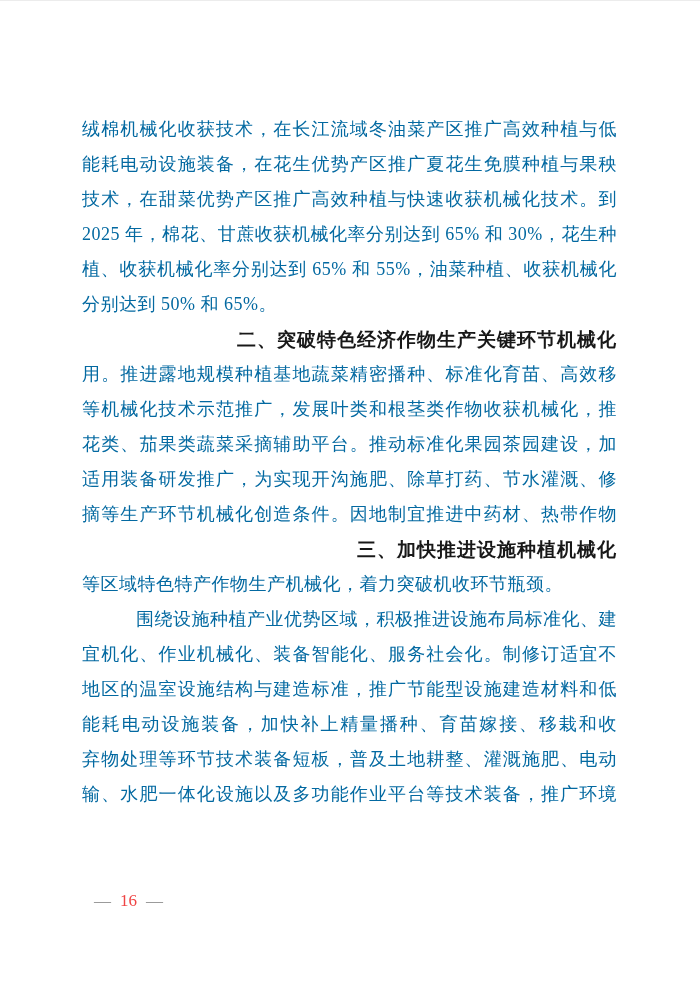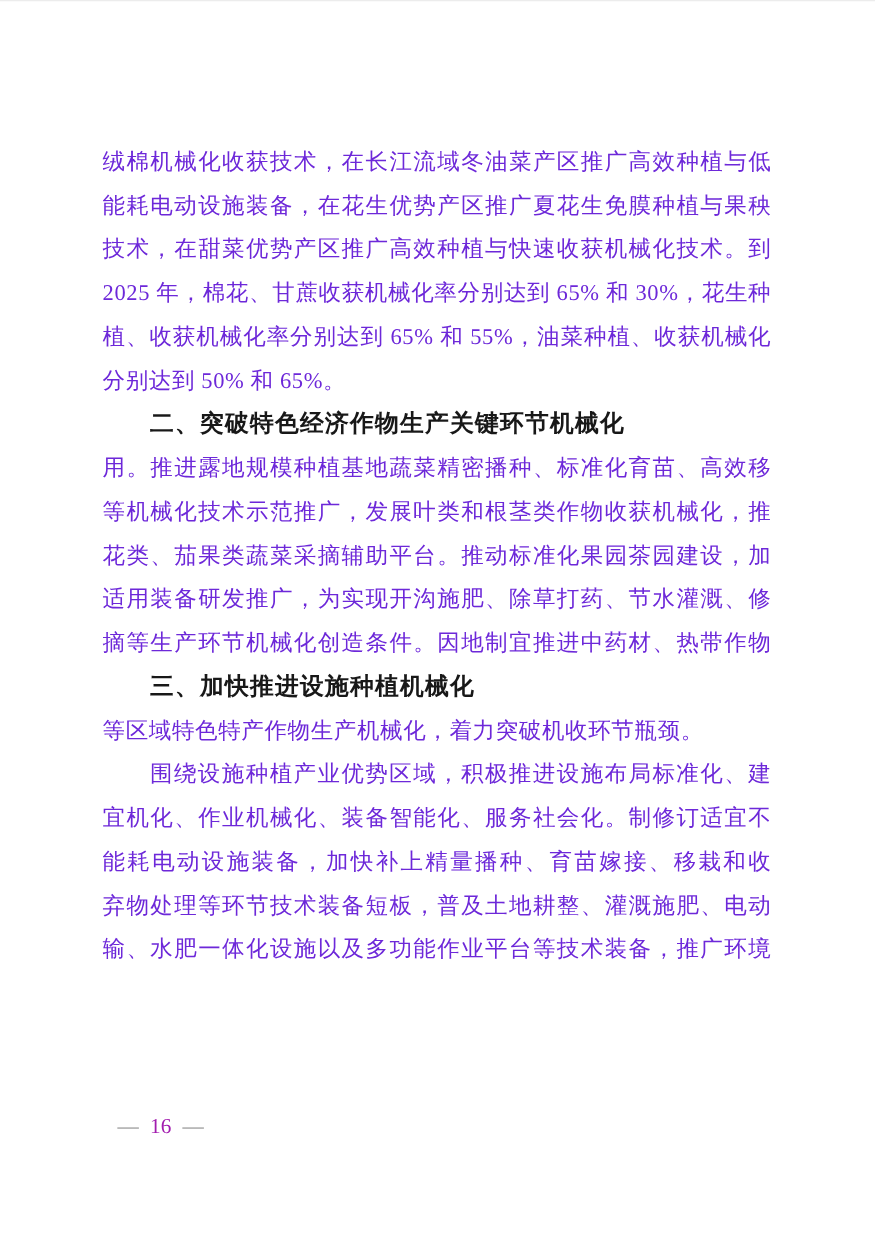--- a/index.html
+++ b/index.html
@@ -19,31 +19,32 @@
   .text-block {
     position: absolute;
     left: 82px;
     right: 83px;
     top: 111px;
   }
   .line {
     height: 35px;
     line-height: 35px;
     font-size: 18px;
-    color: #6d28d9;
+    color: #0369a1;
     letter-spacing: 0.5px;
     overflow: hidden;
   }
   .line.justify {
     text-align: justify;
     text-align-last: justify;
     text-justify: inter-character;
   }
   .line.indent {
     padding-left: 38px;
+    text-align: right;
   }
   .line.heading {
     font-family: "Liberation Sans", "DejaVu Sans", sans-serif;
     font-weight: 700;
     font-size: 19px;
     color: #181818;
     letter-spacing: 1px;
   }
   .footer {
     position: absolute;
@@ -53,21 +54,21 @@
     align-items: center;
     gap: 9px;
     font-size: 17px;
     line-height: 24px;
   }
   .footer .dash {
     color: #8a8a8a;
     letter-spacing: 0;
   }
   .footer .num {
-    color: #a21caf;
+    color: #ef4444;
   }
 </style>
 </head>
 <body>
 
 <div class="page">
 
   <div class="text-block">
       <div class="line justify">绒棉机械化收获技术，在长江流域冬油菜产区推广高效种植与低</div>
       <div class="line justify">能耗电动设施装备，在花生优势产区推广夏花生免膜种植与果秧</div>
@@ -78,20 +79,21 @@
       <div class="line indent heading">二、突破特色经济作物生产关键环节机械化</div>
       <div class="line justify">用。推进露地规模种植基地蔬菜精密播种、标准化育苗、高效移栽</div>
       <div class="line justify">等机械化技术示范推广，发展叶类和根茎类作物收获机械化，推广</div>
       <div class="line justify">花类、茄果类蔬菜采摘辅助平台。推动标准化果园茶园建设，加快</div>
       <div class="line justify">适用装备研发推广，为实现开沟施肥、除草打药、节水灌溉、修剪采</div>
       <div class="line justify">摘等生产环节机械化创造条件。因地制宜推进中药材、热带作物</div>
       <div class="line indent heading">三、加快推进设施种植机械化</div>
       <div class="line">等区域特色特产作物生产机械化，着力突破机收环节瓶颈。</div>
       <div class="line justify indent">围绕设施种植产业优势区域，积极推进设施布局标准化、建造</div>
       <div class="line justify">宜机化、作业机械化、装备智能化、服务社会化。制修订适宜不同</div>
+      <div class="line justify">地区的温室设施结构与建造标准，推广节能型设施建造材料和低</div>
       <div class="line justify">能耗电动设施装备，加快补上精量播种、育苗嫁接、移栽和收获、废</div>
       <div class="line justify">弃物处理等环节技术装备短板，普及土地耕整、灌溉施肥、电动运</div>
       <div class="line justify">输、水肥一体化设施以及多功能作业平台等技术装备，推广环境自</div>
     </div>
 
   <div class="footer">
     <span class="dash">—</span>
     <span class="num">16</span>
     <span class="dash">—</span>
   </div>

